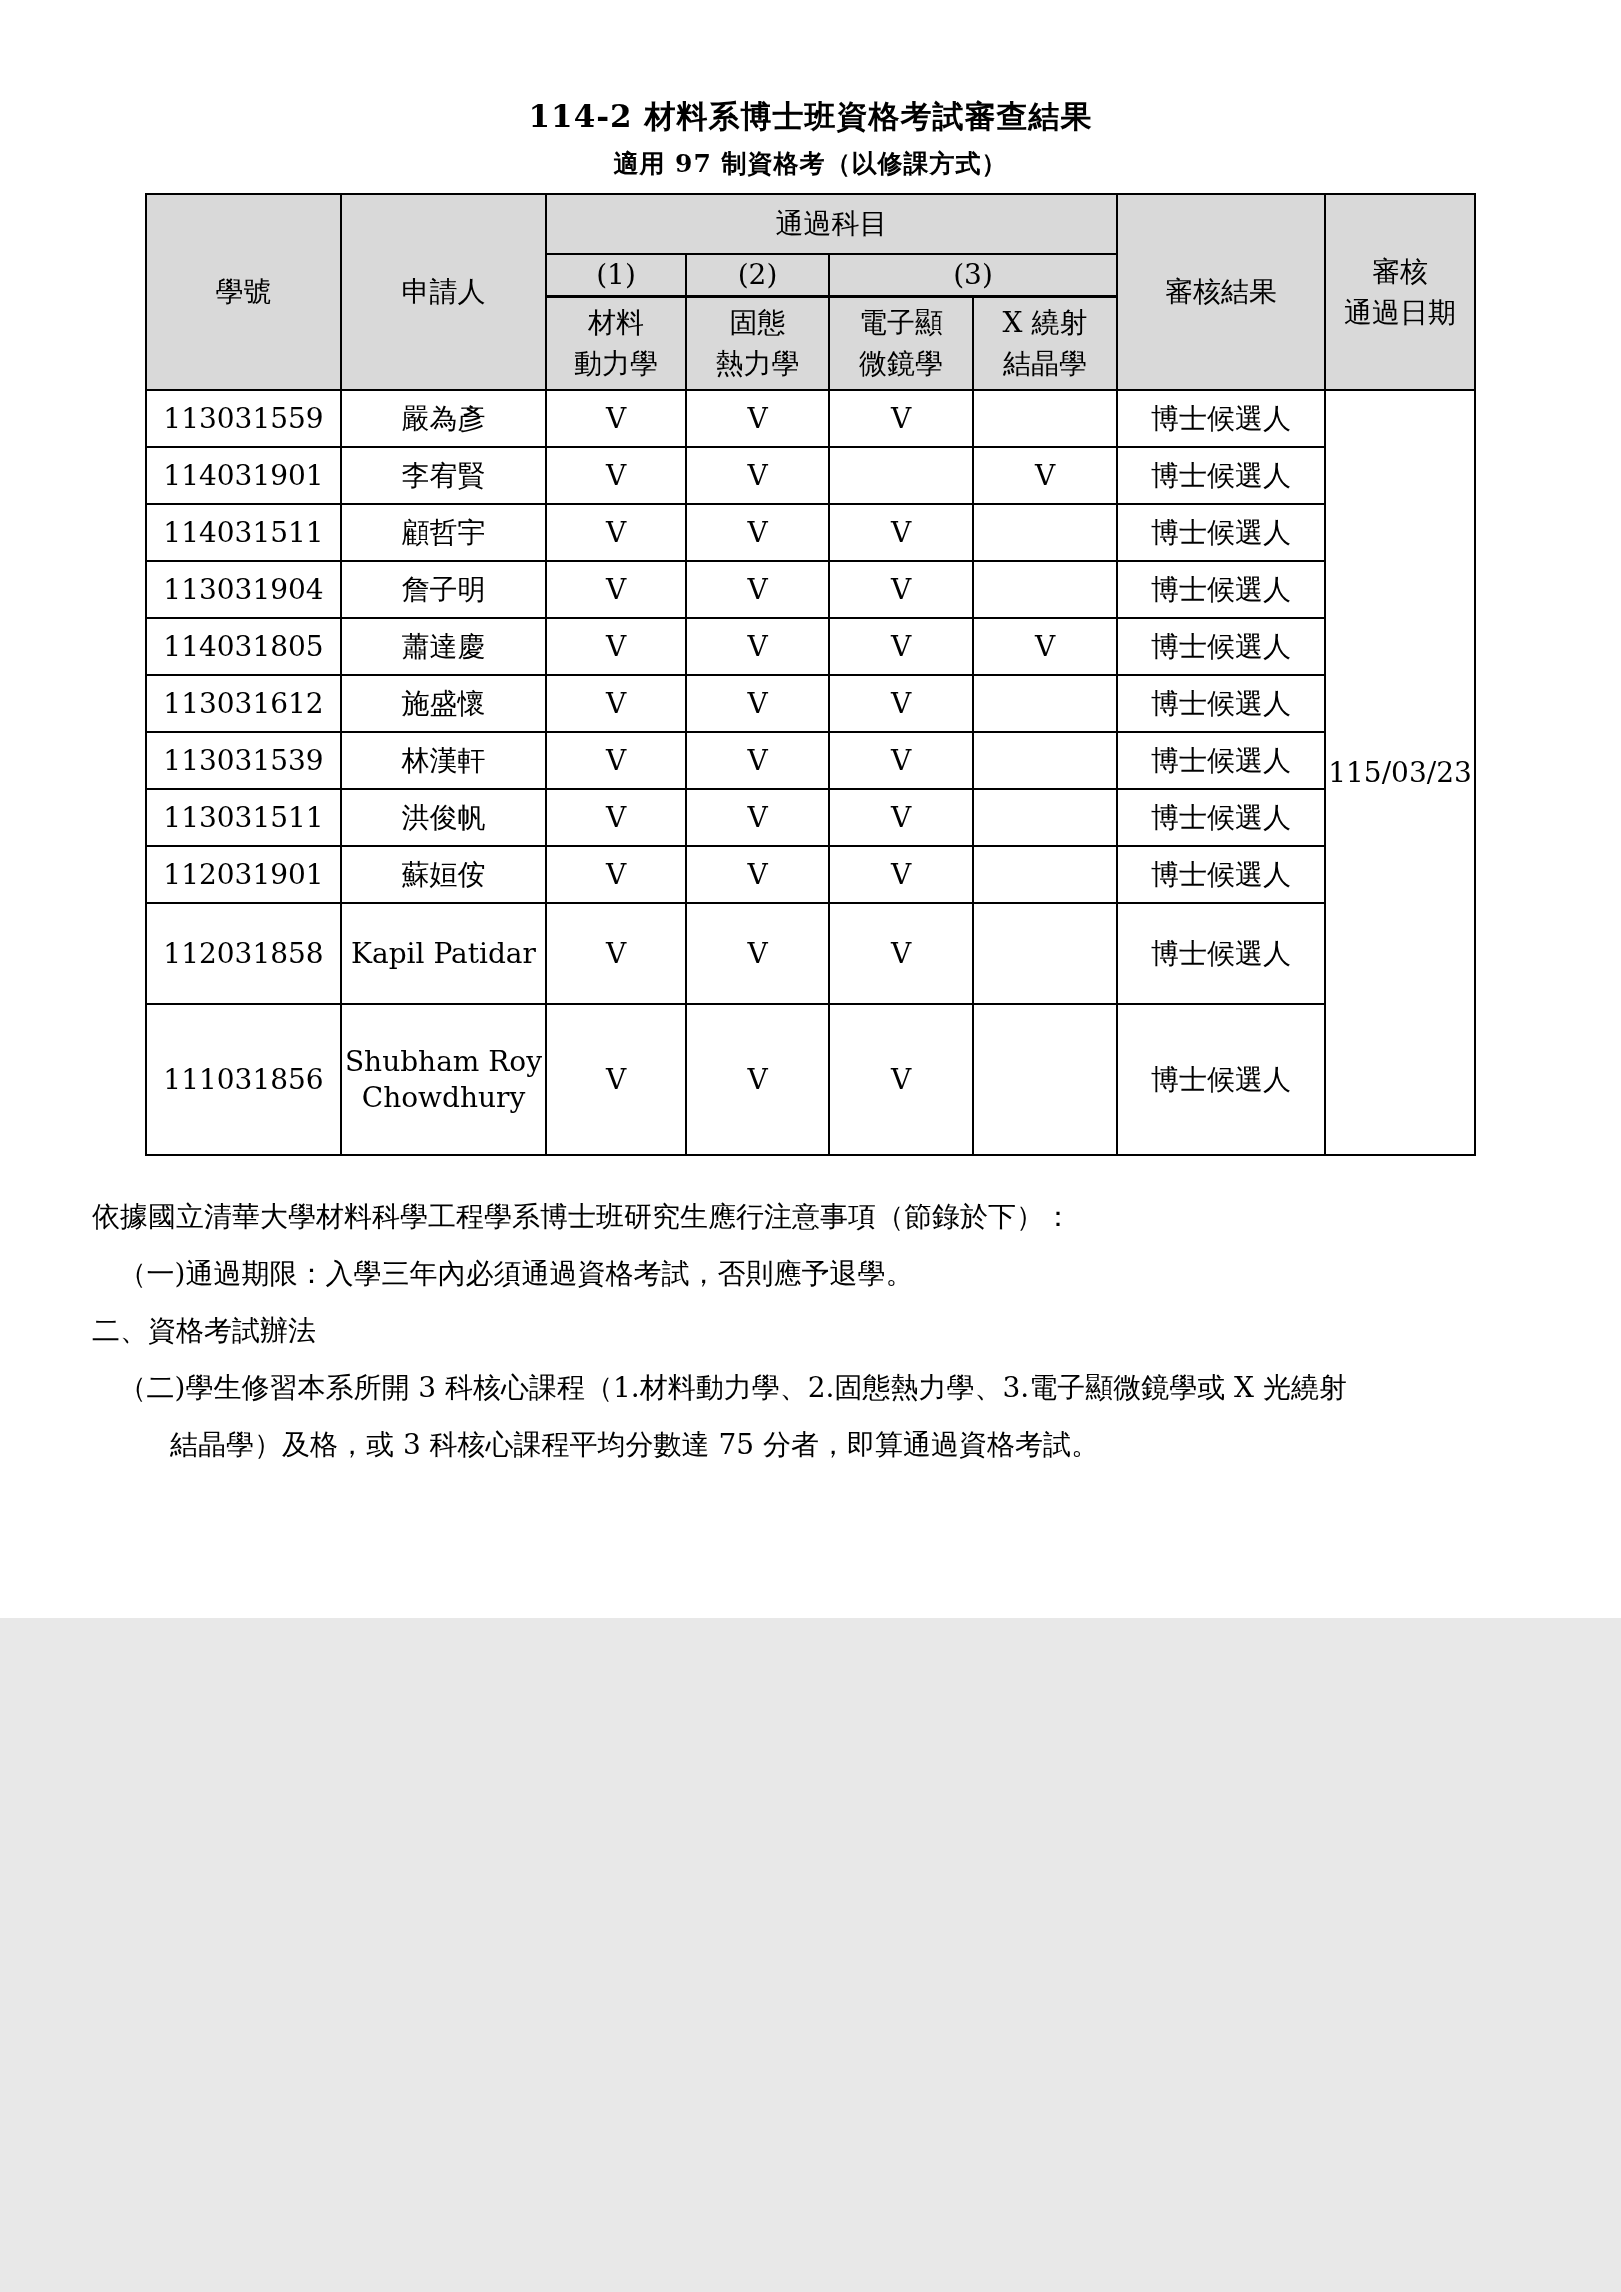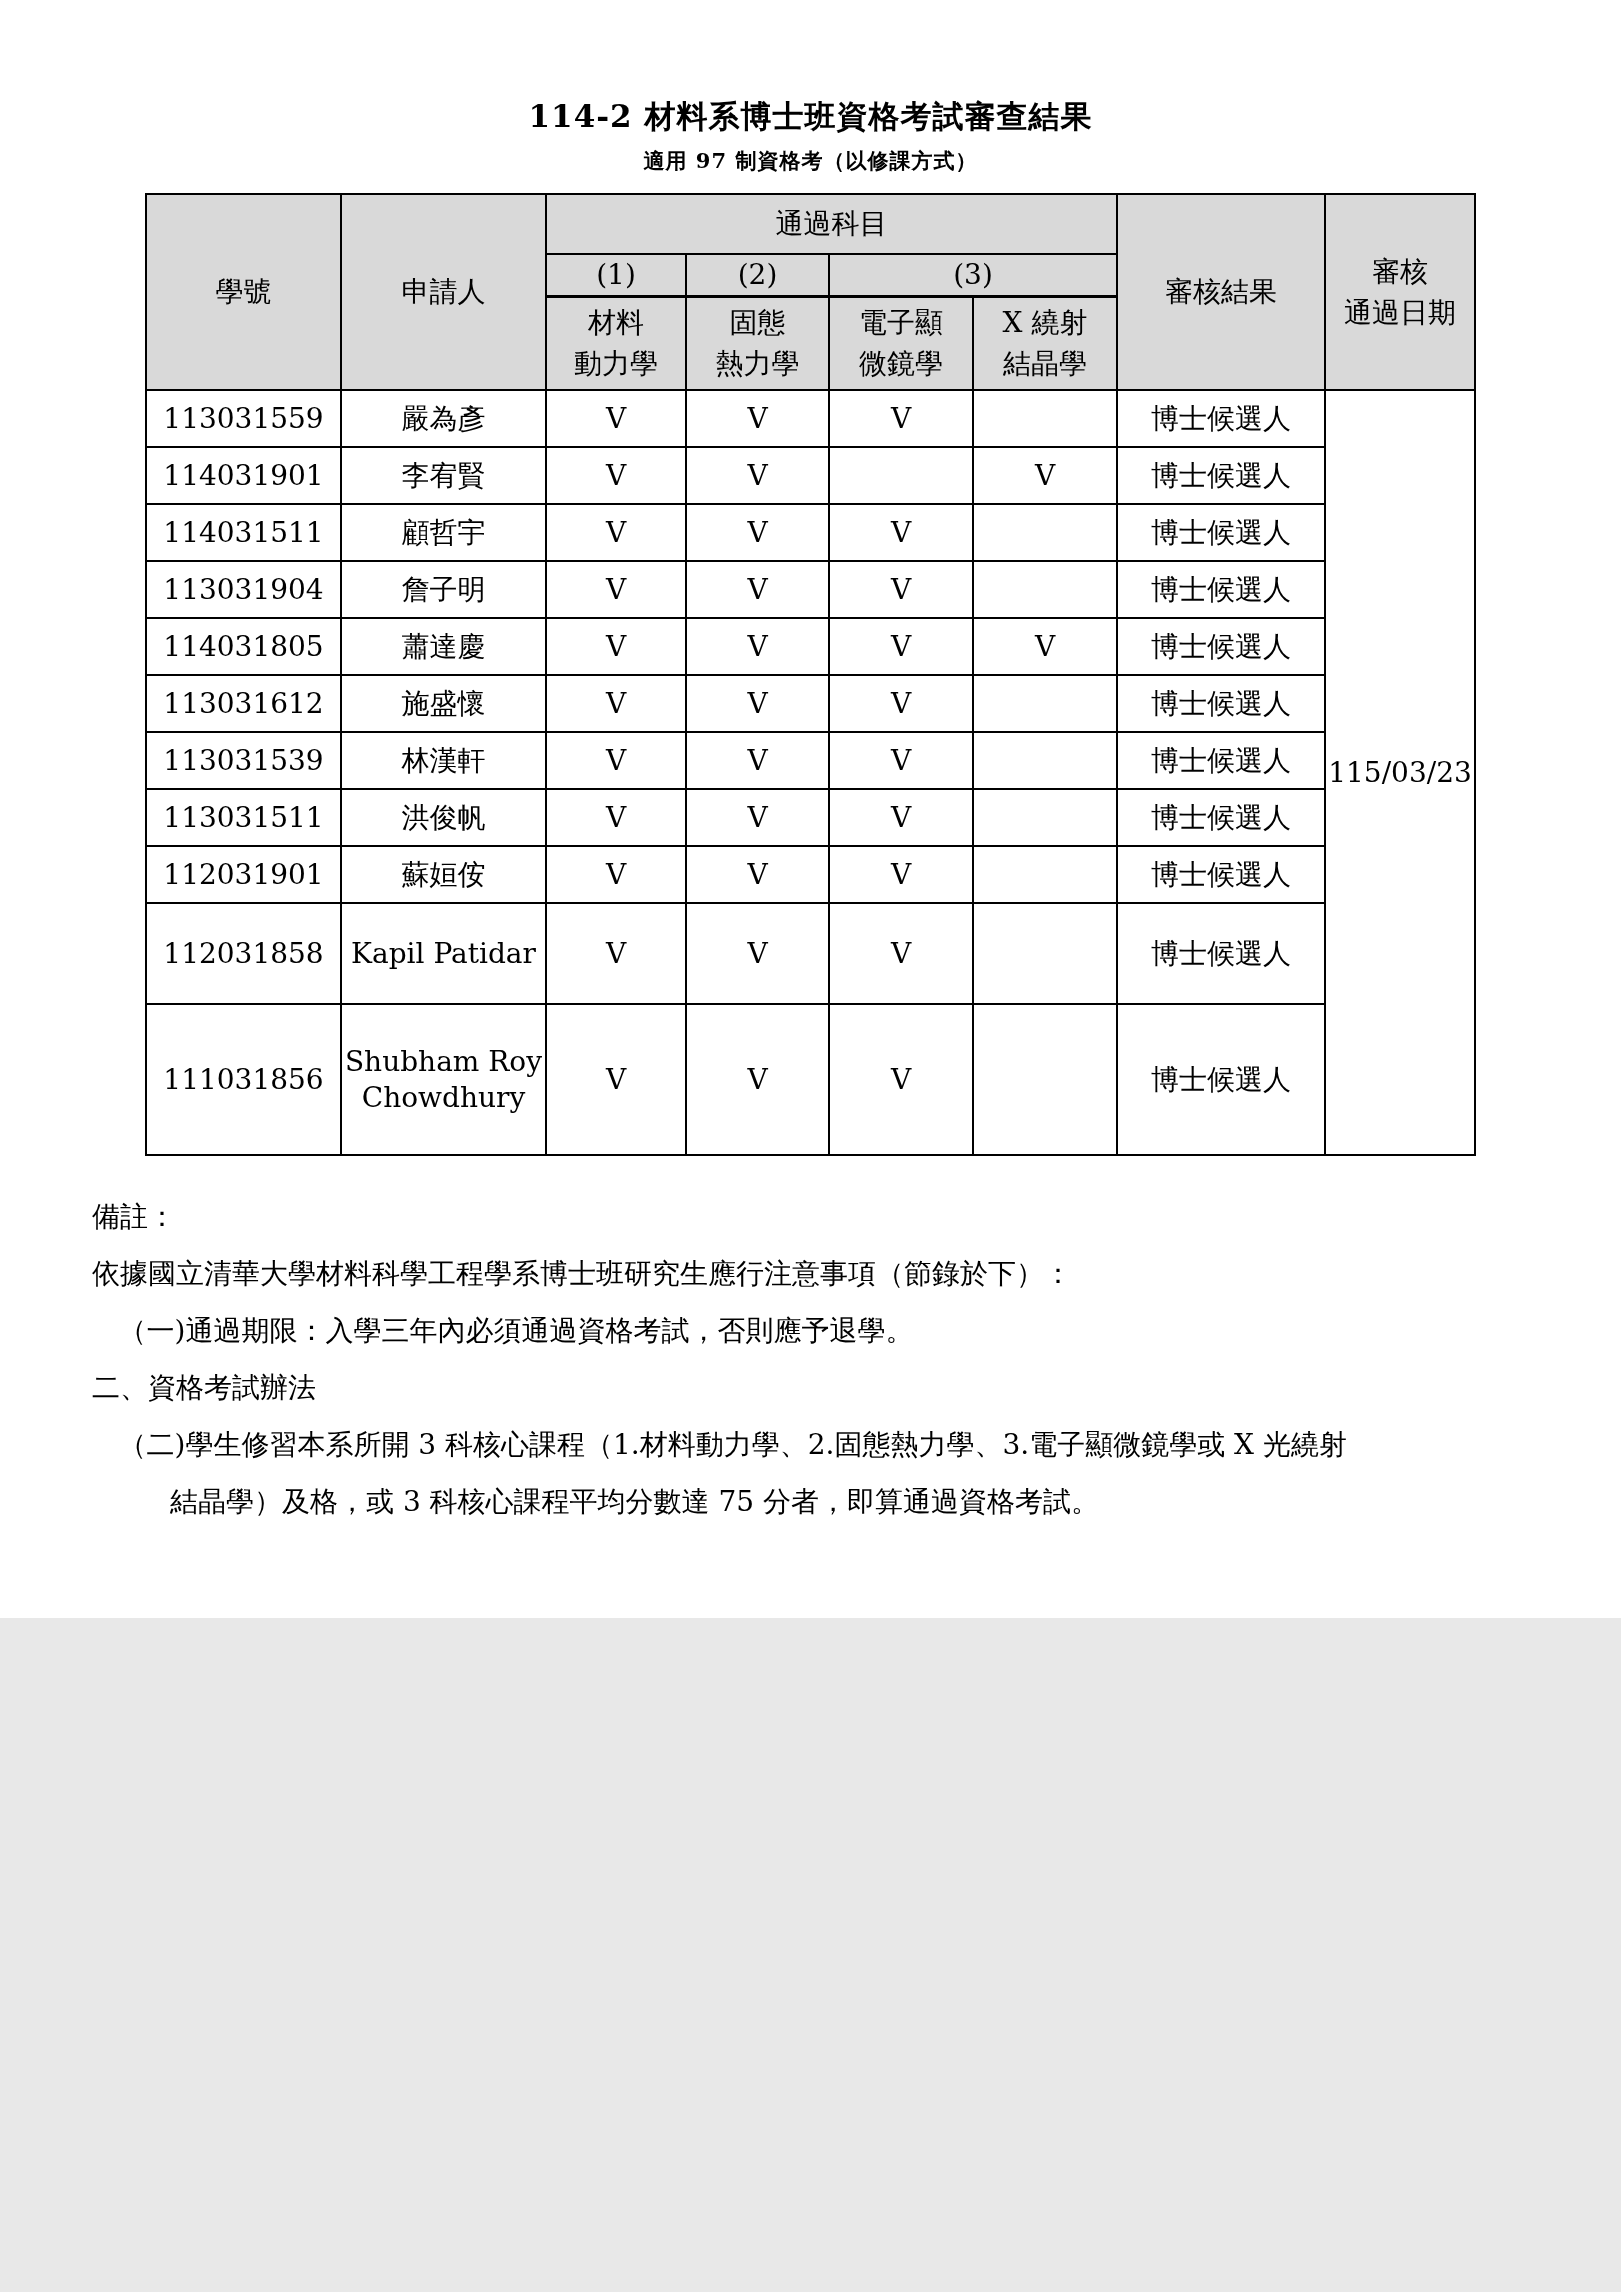--- a/index.html
+++ b/index.html
@@ -12,21 +12,21 @@
     color:#000;
     overflow:hidden;
   }
   .title {
     position:absolute; top:96px; left:0; width:100%;
     text-align:center; font-size:31px; font-weight:bold;
     letter-spacing:1px;
   }
   .subtitle {
     position:absolute; top:147px; left:0; width:100%;
-    text-align:center; font-size:21px; font-weight:bold;
+    text-align:center; font-size:25px; font-weight:bold;
     letter-spacing:1px;
   }
   table.results {
     position:absolute; top:193px; left:145px;
     width:1329px;
     border-collapse:collapse;
     table-layout:fixed;
     border:2.9px solid #000;
   }
   table.results th, table.results td {
@@ -201,21 +201,20 @@
       <td class="cell-mark">V</td>
       <td class="cell-mark">V</td>
       <td class="cell-mark">V</td>
       <td class="cell-mark"></td>
       <td class="cell-result">博士候選人</td>
     </tr>
       </tbody>
   </table>
 
   <div class="notes">
-    <div class="nline">備註：</div>
     <div class="nline">依據國立清華大學材料科學工程學系博士班研究生應行注意事項（節錄於下）：</div>
     <div class="nline indent1">（一)通過期限：入學三年內必須通過資格考試，否則應予退學。</div>
     <div class="nline">二、資格考試辦法</div>
     <div class="nline indent1">（二)學生修習本系所開 3 科核心課程（1.材料動力學、2.固態熱力學、3.電子顯微鏡學或 X 光繞射</div>
     <div class="nline indent2">結晶學）及格，或 3 科核心課程平均分數達 75 分者，即算通過資格考試。</div>
   </div>
 
 </div>
 
 

